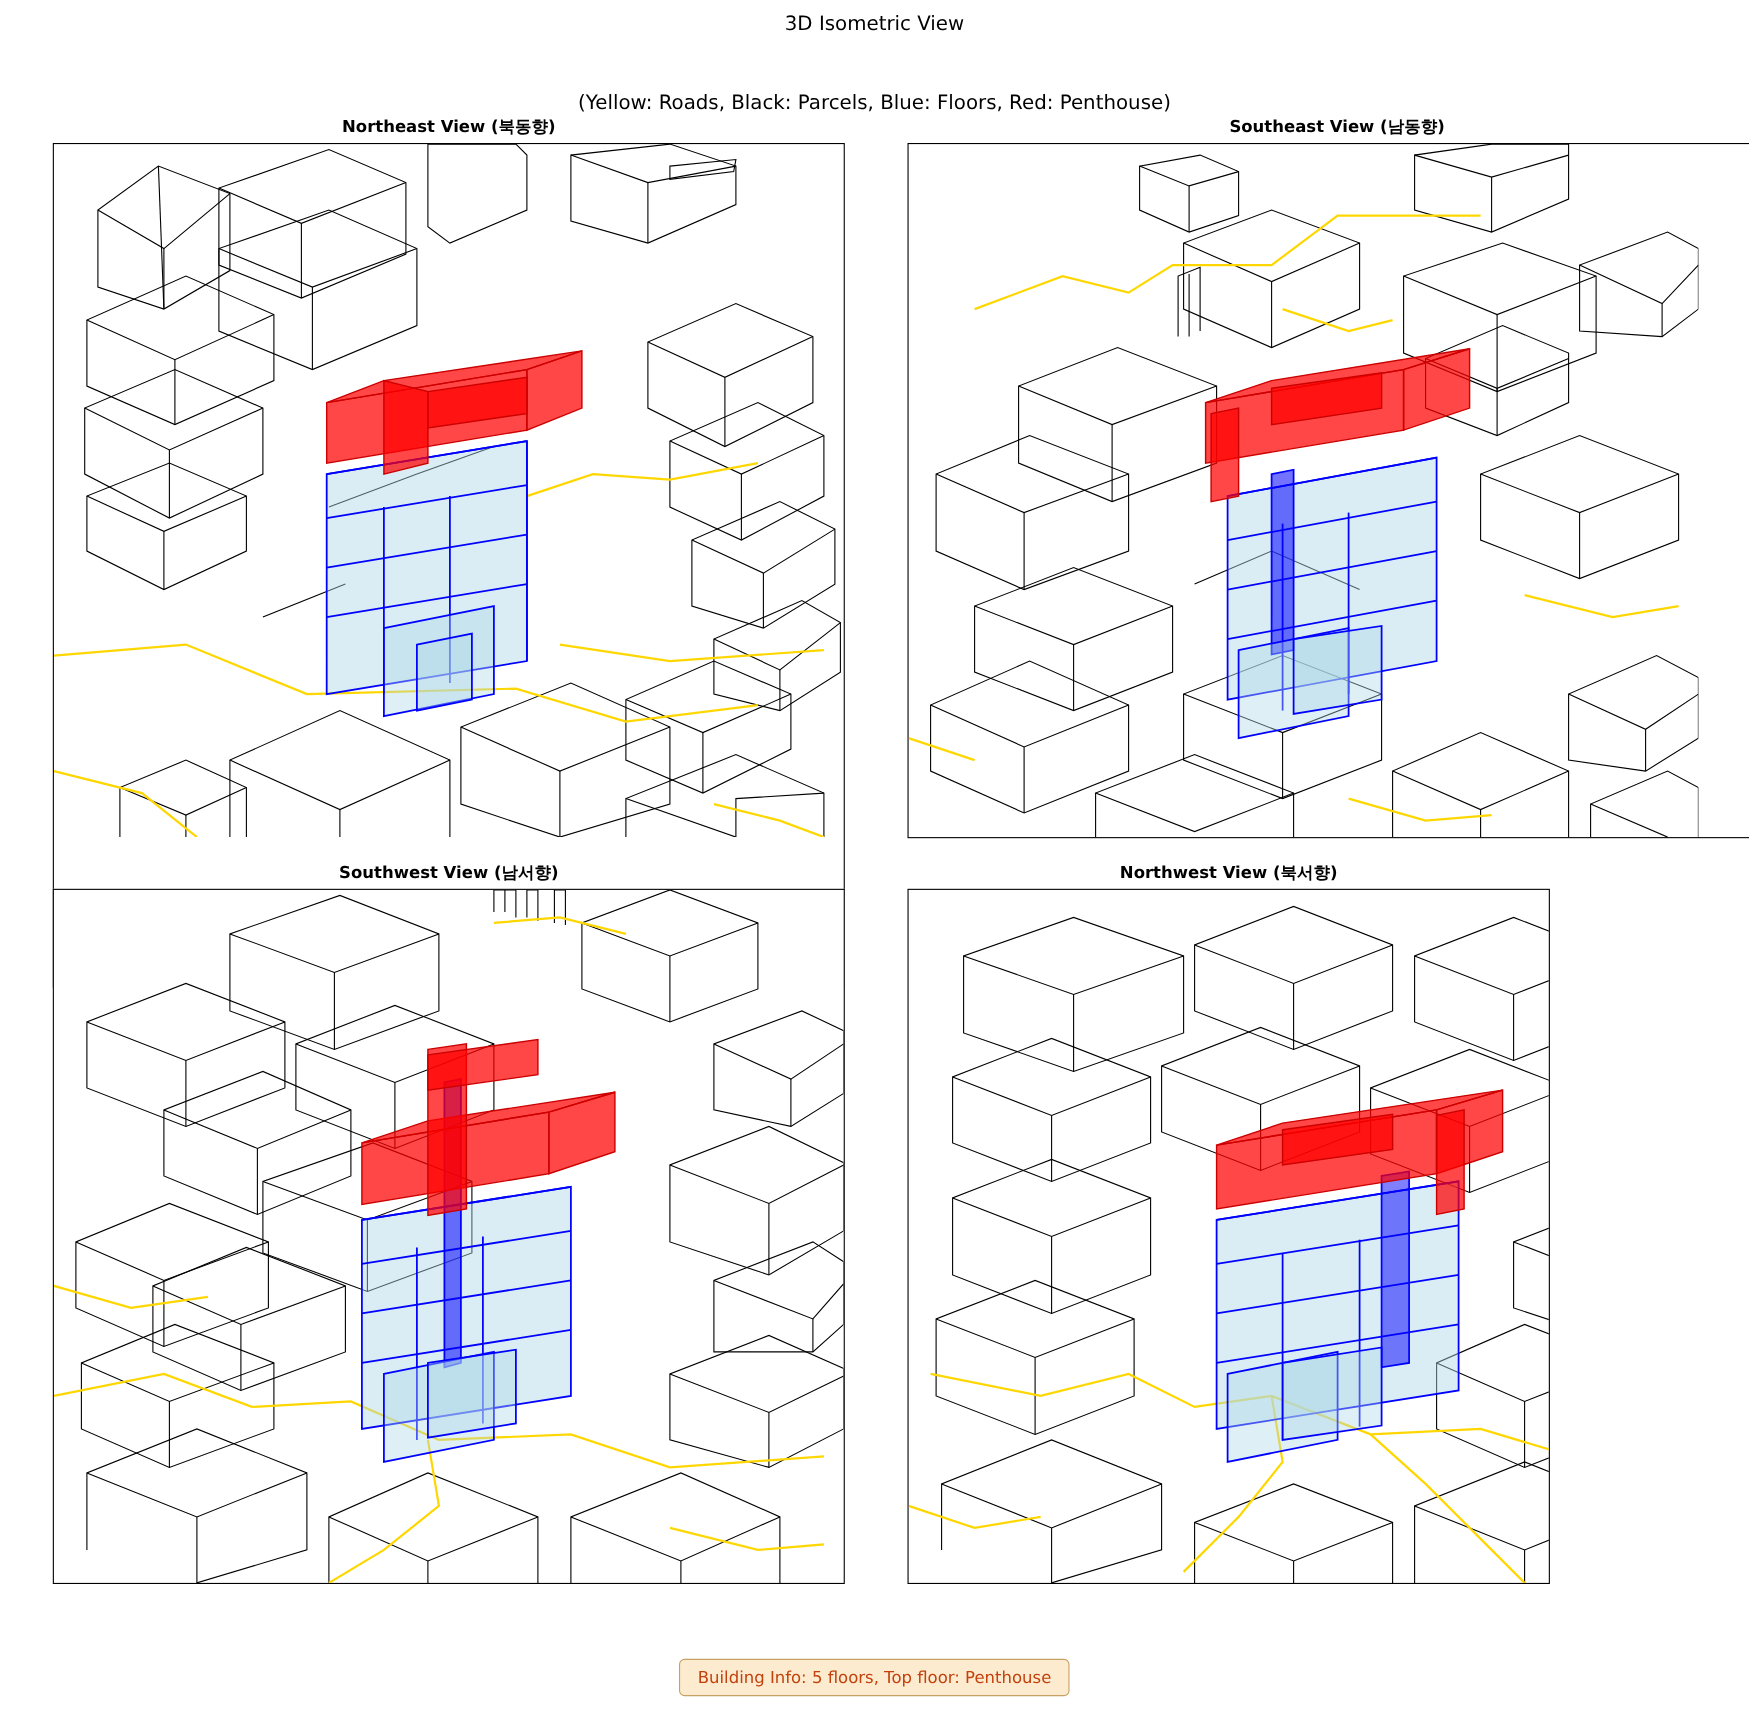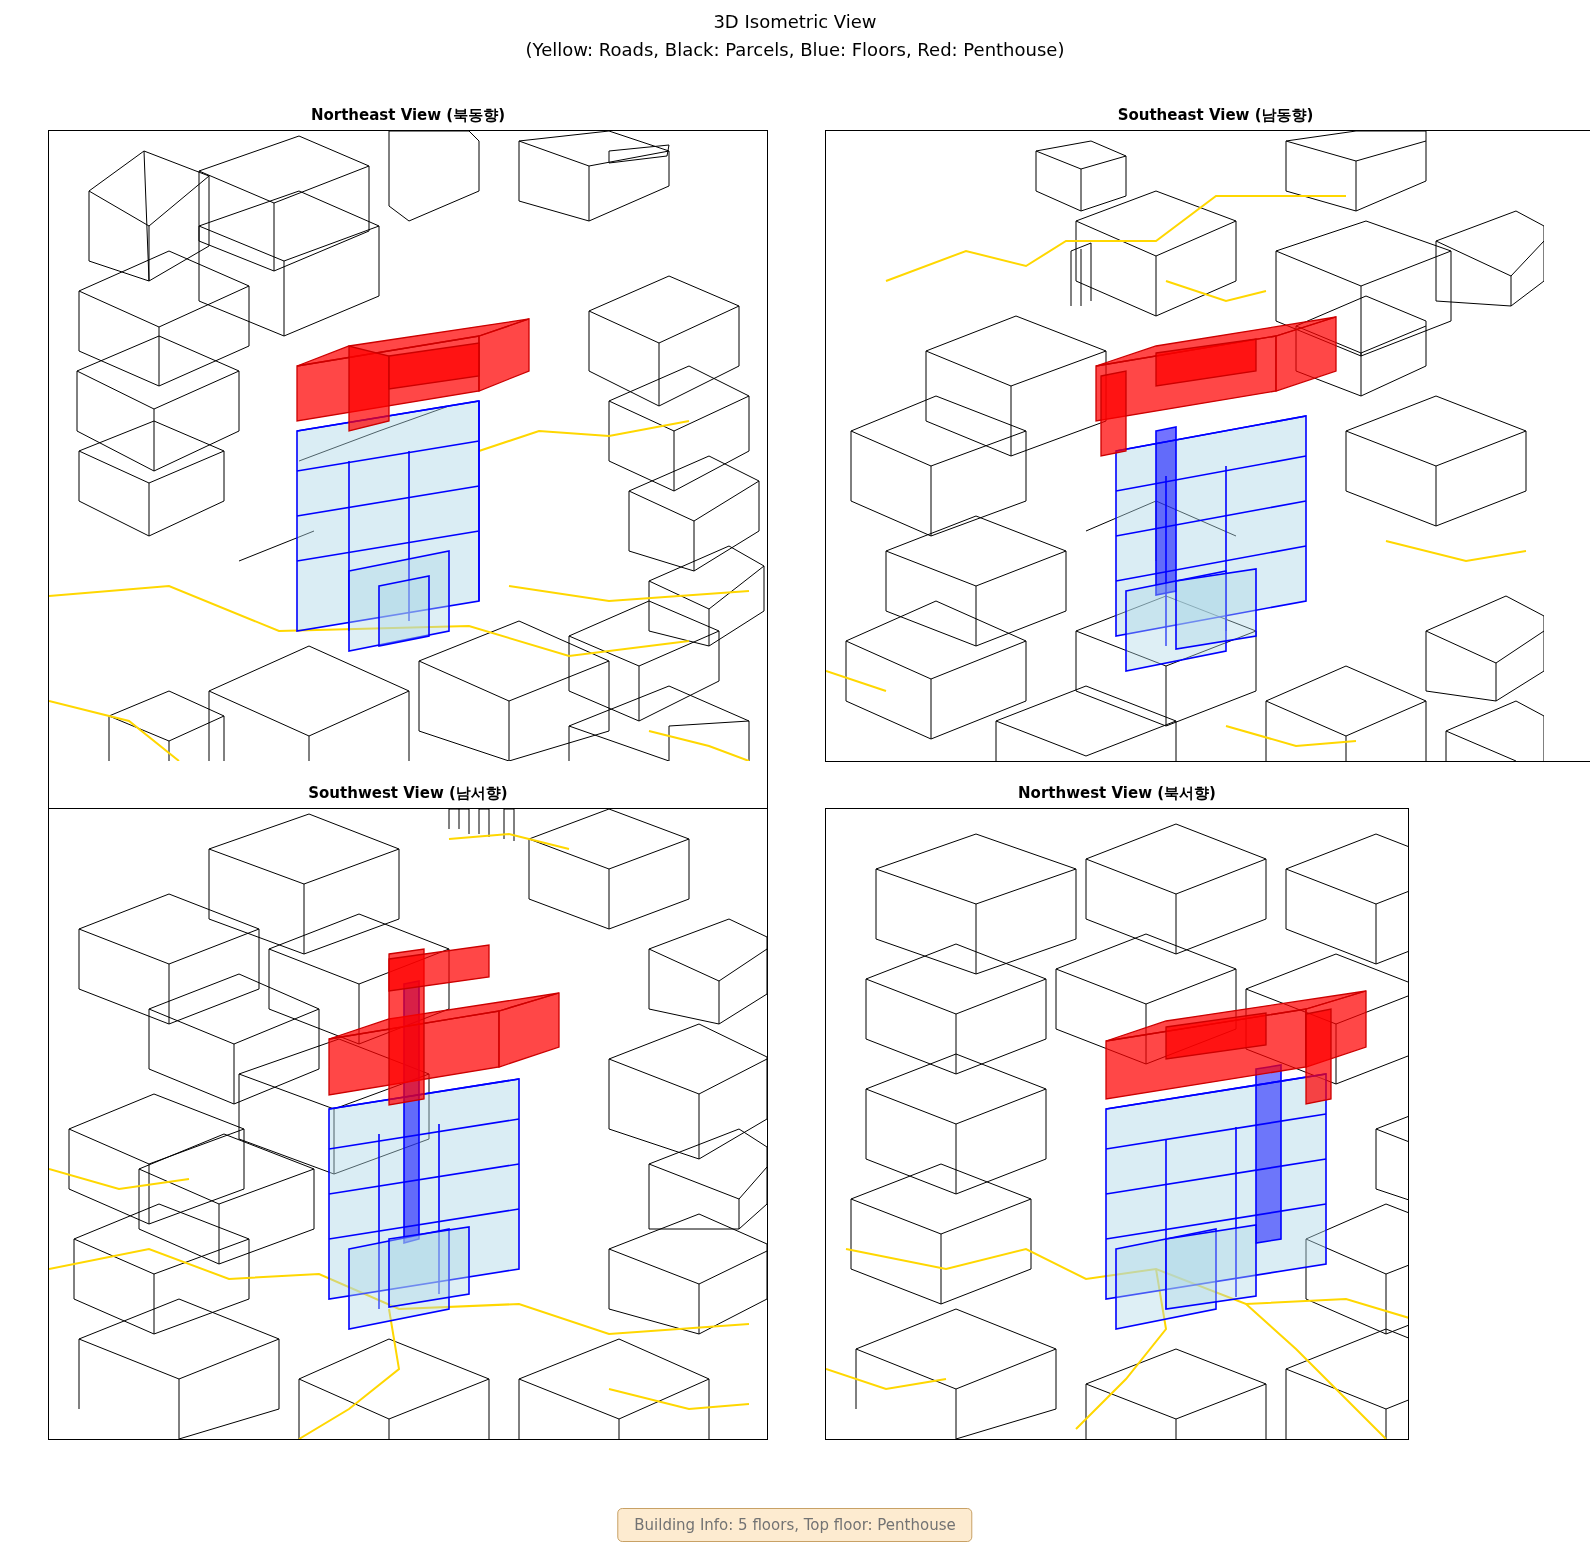--- a/index.html
+++ b/index.html
@@ -18,21 +18,21 @@
   .suptitle {
     position: absolute;
     top: 8px;
     left: 0;
     width: 1590px;
     text-align: center;
     font-size: 18px;
     font-weight: normal;
     line-height: 28px;
   }
-  .suptitle .line2 { display: block; }
+  .suptitle .line2 { display: block; margin-top: 44px; }
 
   .panel {
     position: absolute;
     box-sizing: border-box;
   }
   .panel-title {
     position: absolute;
     top: -24px;
     left: 0;
     width: 100%;
@@ -56,21 +56,21 @@
   .footer-box {
     position: absolute;
     left: 50%;
     transform: translateX(-50%);
     bottom: 18px;
     background: #fdebd0;
     border: 1px solid #c8a165;
     border-radius: 5px;
     padding: 7px 16px;
     font-size: 15px;
-    color: #737373;
+    color: #c2410c;
     white-space: nowrap;
   }
   svg { display: block; }
 </style>
 </head>
 <body>
 
 <div class="suptitle">
   <span>3D Isometric View</span>
   <span class="line2">(Yellow: Roads, Black: Parcels, Blue: Floors, Red: Penthouse)</span>

